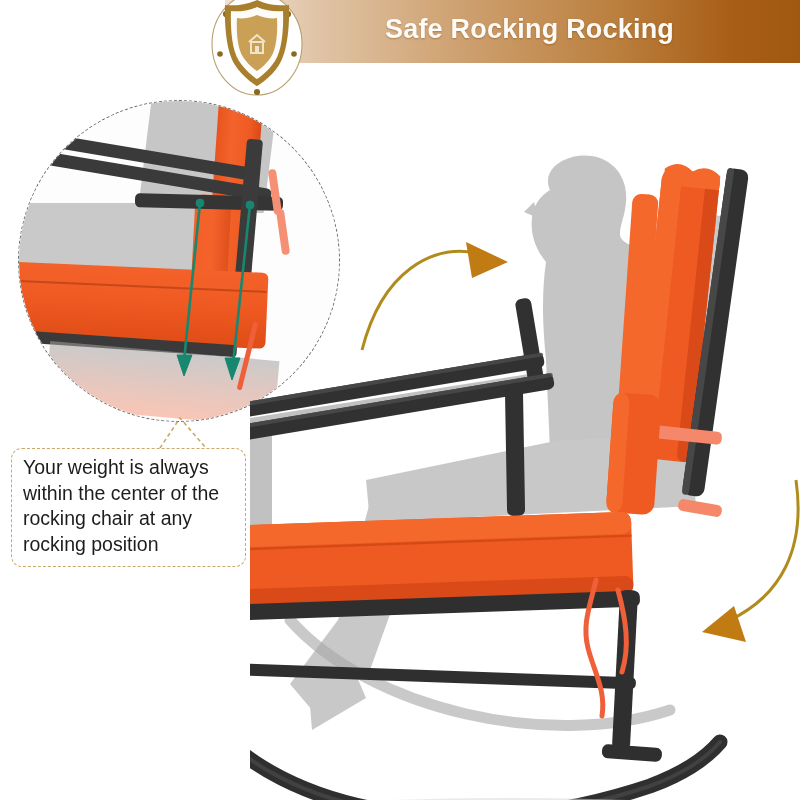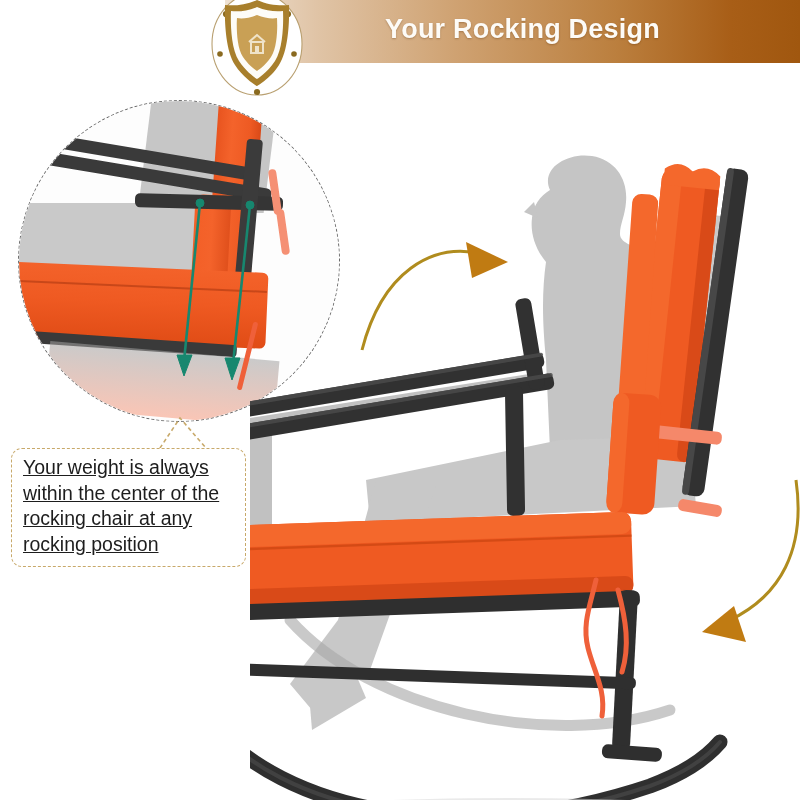--- a/index.html
+++ b/index.html
@@ -107,39 +107,39 @@
   .teal-arrow{position:absolute;}
 
   
   .callout{
     position:absolute;left:11px;top:448px;width:235px;height:119px;
     border:1.6px dashed #c8a96a;border-radius:11px;
     background:#ffffff;box-sizing:border-box;
     padding:6px 10px 0 11px;
   }
   .callout-text{
-    font-size:19.5px;line-height:25.5px;color:#1d1d1d;font-weight:400;text-decoration:underline;
+    font-size:19.5px;line-height:25.5px;color:#1d1d1d;font-weight:400;
   }
   .callout-tail{position:absolute;left:150px;top:414px;width:60px;height:40px;}
 
   
   .scene{position:absolute;left:250px;top:150px;width:550px;height:650px;}
   .scene svg{display:block;}
 
   
   .nosel{user-select:none;}
 </style>
 </head>
 <body>
 
 <div id="page">
 
   <div class="banner"></div>
 
-  <div class="banner-title nosel">Your Rocking Design</div>
+  <div class="banner-title nosel">Safe Rocking Rocking</div>
 
   <div class="badge">
     <svg width="116" height="104" viewBox="0 0 116 104">
 
       <ellipse cx="58" cy="52" rx="45" ry="51" fill="#ffffff" stroke="#b9a071" stroke-width="1.1"></ellipse>
 
       <circle cx="27" cy="22" r="3.1" fill="#8a6a20"></circle>
       <circle cx="89" cy="22" r="3.1" fill="#8a6a20"></circle>
       <circle cx="21" cy="62" r="2.8" fill="#8a6a20"></circle>
       <circle cx="95" cy="62" r="2.8" fill="#8a6a20"></circle>

